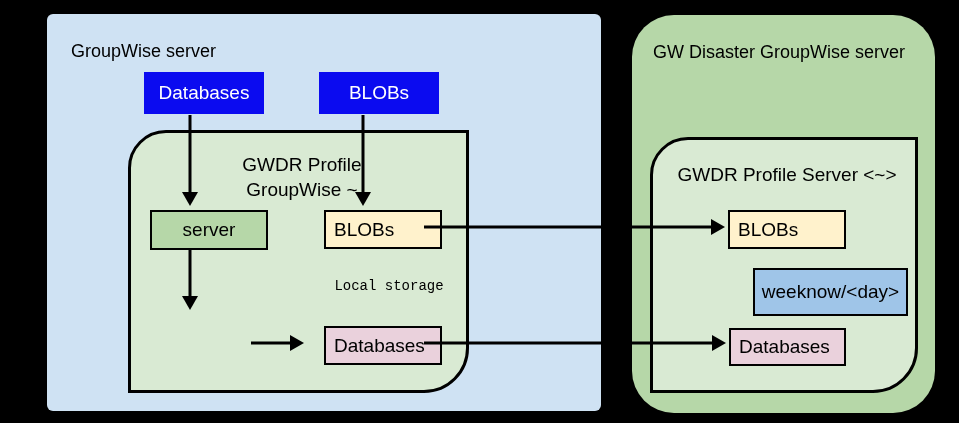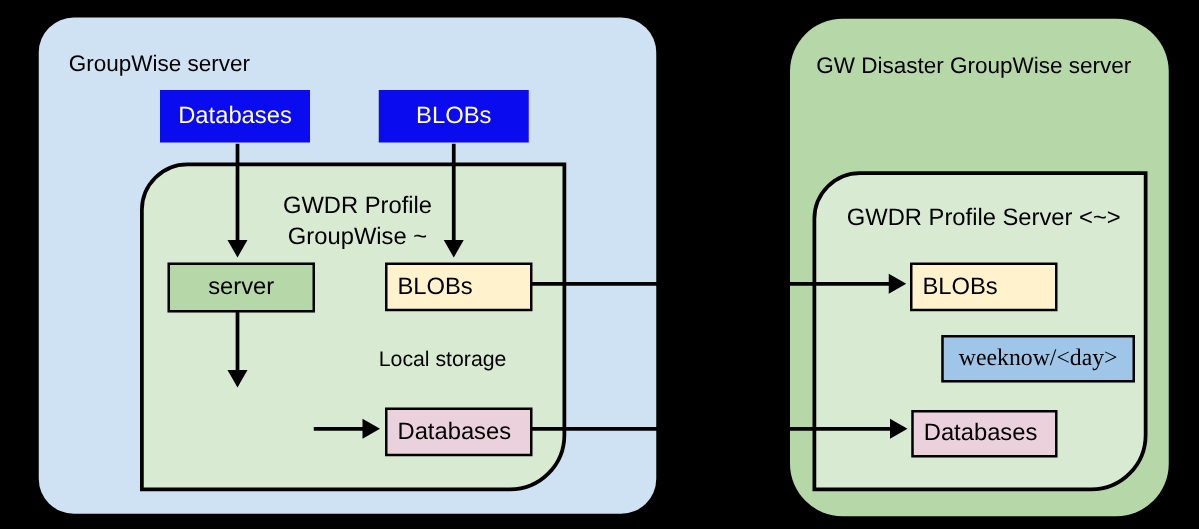--- a/index.html
+++ b/index.html
@@ -3,22 +3,22 @@
 <meta charset="utf-8">
 <style>
   html,body { margin:0; padding:0; background:#000; }
   .stage {
     position:relative; width:959px; height:423px; overflow:hidden;
     background:var(--background,#000);
     font-family:"Liberation Sans", sans-serif; color:#000;
   }
   .server { position:absolute; }
   .server-gw {
-    left:31px; top:14px; width:494px; height:397px;
-    background:var(--gw_fill,#cfe2f3); border-radius:28px;
+    left:47px; top:14px; width:554px; height:397px;
+    background:var(--gw_fill,#cfe2f3); border-radius:6px;
   }
   .server-dr {
     left:632px; top:15px; width:303px; height:398px;
     background:var(--dr_fill,#b6d7a8); border-radius:42px;
   }
   .server-title { position:absolute; font-size:18px; white-space:nowrap; }
   .server-gw .server-title { left:24px; top:27px; }
   .server-dr .server-title { left:21px; top:27px; }
 
   .inner-box {
@@ -27,40 +27,40 @@
     border:3px solid var(--line,#000);
     border-radius:38px 0 45px 0;
   }
   .inner-collector { left:81px; top:116px; width:341px; height:263px;padding-left:42px; }
   .inner-profile   { left:18px; top:122px; width:268px; height:256px; }
 
   .inner-title { position:absolute; font-size:19px; text-align:center; line-height:25px; }
   .collector-title { left:71px; top:19px; width:200px; }
   .profile-title   { left:4px;  top:22px; width:260px; }
   .local-storage-label { position:absolute; left:188px; top:145px; width:140px;
-    font-size:17px; }
+    text-align:center; font-size:14px;font-family:Liberation Mono, monospace; }
 
   .node {
     position:absolute; box-sizing:border-box; display:flex; align-items:center;
     font-size:19px; border:2.5px solid var(--line,#000); justify-content:center;
   }
   .node.align-left { justify-content:flex-start; padding-left:8px; }
   .src-node {
     background:var(--source_fill,#0b0bf0); color:var(--source_text,#fff);
     border:none; font-size:19px;
   }
   .node-src-databases { left:97px;  top:58px; width:120px; height:42px; }
   .node-src-blobs     { left:272px; top:58px; width:120px; height:42px; }
 
   .node-dbcopy   { left:19px;  top:77px;  width:118px; height:40px; background:var(--process_fill,#b6d7a8); }
   .node-l-blobs  { left:193px; top:77px;  width:118px; height:39px; background:var(--blob_fill,#fff2cc); }
   .node-l-dbs    { left:193px; top:193px; width:118px; height:39px; background:var(--db_fill,#ead1dc); }
 
   .node-r-blobs  { left:75px;  top:70px;  width:118px; height:39px; background:var(--blob_fill,#fff2cc); }
-  .node-week     { left:100px; top:128px; width:155px; height:38px; background:var(--week_fill,#9fc5e8);font-family:Liberation Serif, serif; }
+  .node-week     { left:100px; top:128px; width:155px; height:48px; background:var(--week_fill,#9fc5e8); }
   .node-r-dbs    { left:76px;  top:188px; width:117px; height:38px; background:var(--db_fill,#ead1dc); }
 
   
   .dr-agent {
     position:absolute; left:18px; top:181px; width:120px; height:65px;
     background:var(--line,#000);
     clip-path:polygon(0 0, 92px 0, 120px 20px, 120px 65px, 16px 65px, 0 51px);
   }
   .dr-agent-fill {
     position:absolute; inset:3px;

